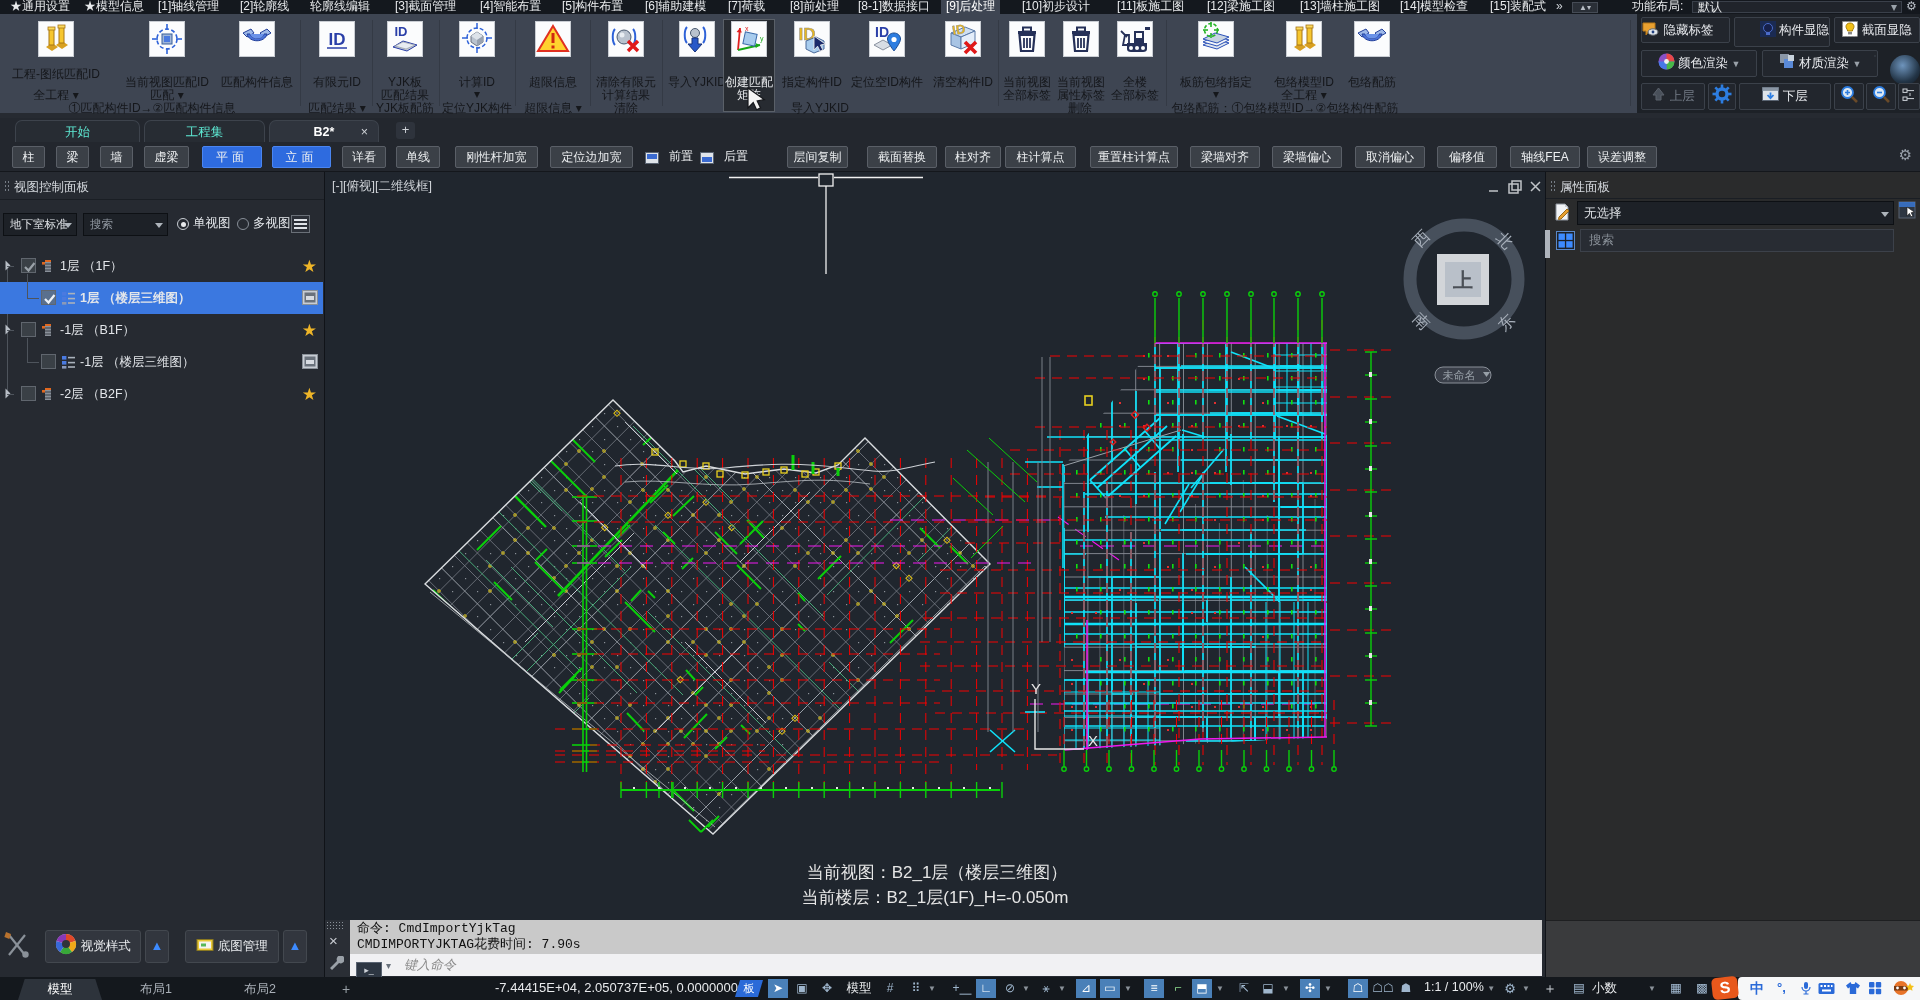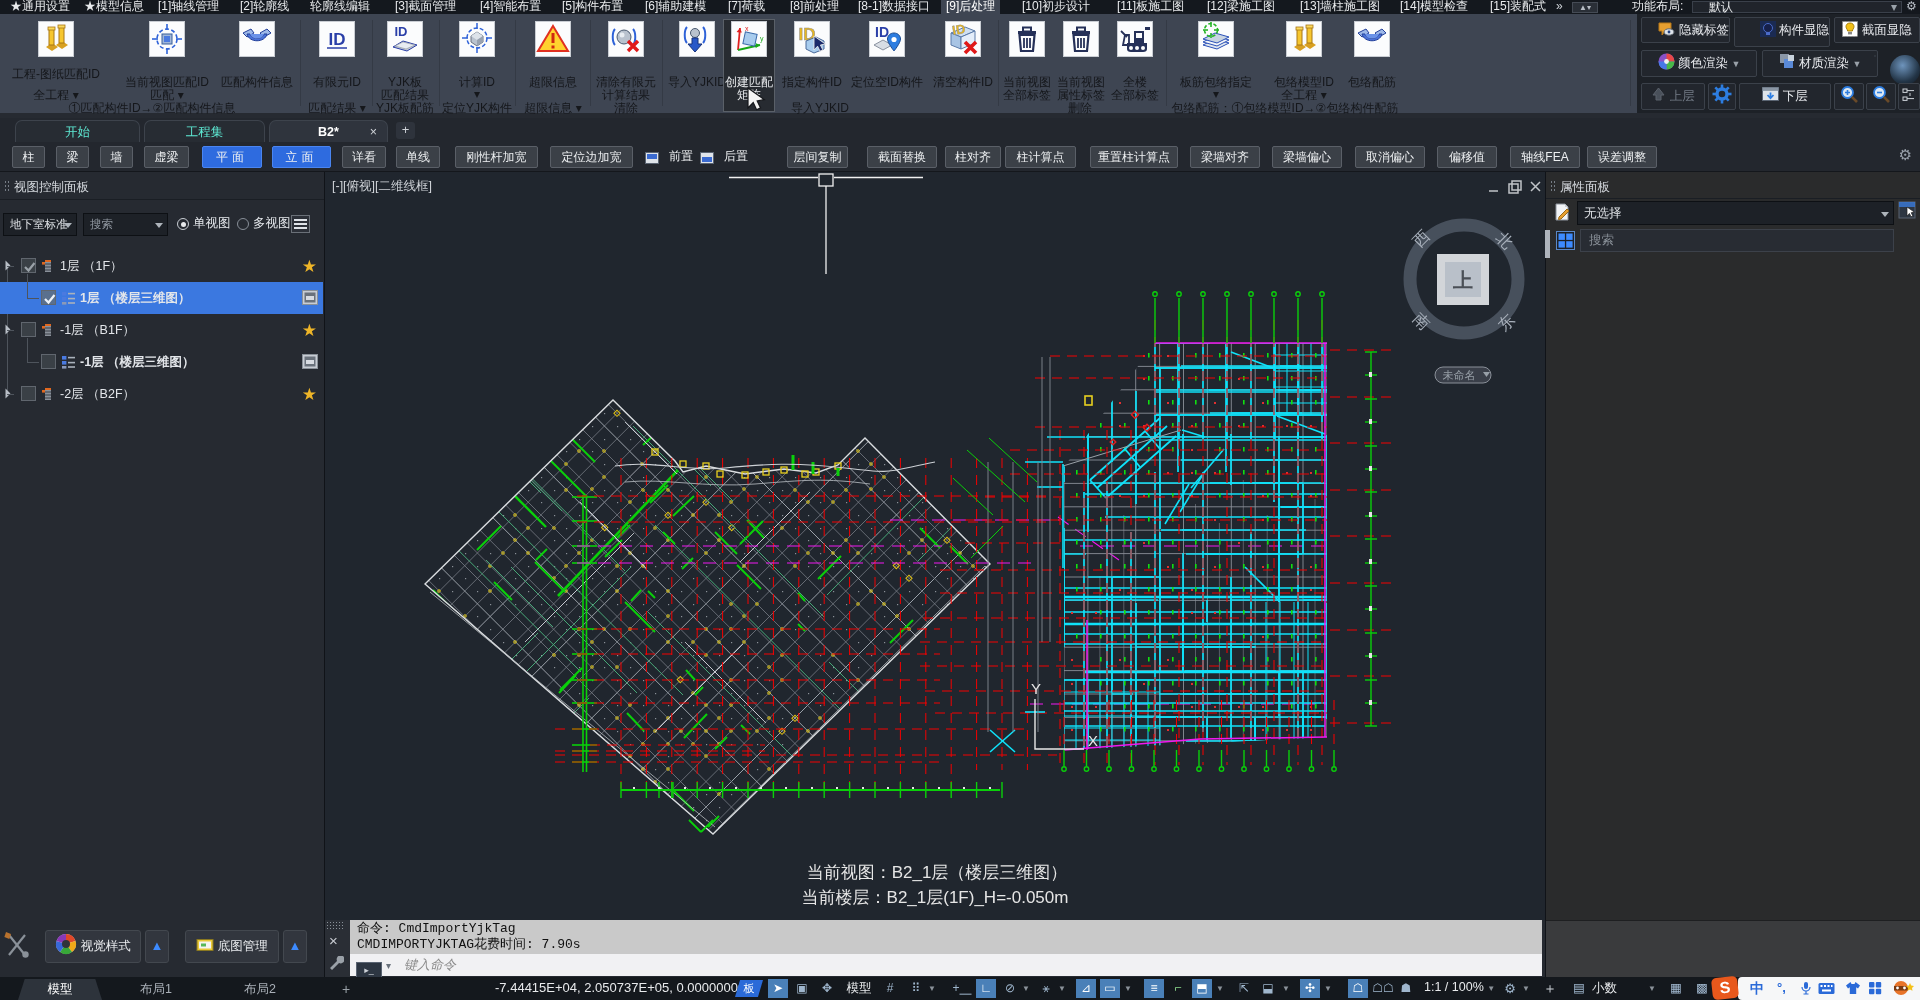--- a/index.html
+++ b/index.html
@@ -53,21 +53,21 @@
     <span class="mi" style="left:1022px">[10]初步设计</span>
     <span class="mi" style="left:1117px">[11]板施工图</span>
     <span class="mi" style="left:1207px">[12]梁施工图</span>
     <span class="mi" style="left:1300px">[13]墙柱施工图</span>
     <span class="mi" style="left:1400px">[14]模型检查</span>
     <span class="mi" style="left:1490px">[15]装配式</span>
     <span class="mi" style="left:941px;background:#3e4552;color:#fff;padding:0 5px">[9]后处理</span>
     <span class="mi" style="left:1556px;color:#cfd3d8">»</span>
     <span class="mi" style="left:1572px;top:2px;width:26px;height:11px;background:#2a2f37;border:1px solid #454b55;text-align:center;line-height:9px;font-size:8px;color:#b8bec6">▲▾</span>
     <span class="mi" style="left:1632px">功能布局:</span>
-    <span class="mi" style="left:1692px;top:1px;width:210px;height:12px;background:#20242b;border:1px solid #3a404a;padding-left:16px;line-height:11px">默认<span style="float:right;margin-right:4px;color:#9aa1a9">▾</span></span>
+    <span class="mi" style="left:1692px;top:1px;width:210px;height:12px;background:#20242b;border:1px solid #3a404a;padding-left:5px;line-height:11px">默认<span style="float:right;margin-right:4px;color:#9aa1a9">▾</span></span>
     <span class="mi" style="left:1906px;color:#b8bec6">⚙</span>
   </div>
 <div class="ab ribbon">
     <div class="icon" style="left:38px"><svg width="36" height="36" viewBox="0 0 36 36">
         <rect x="0.5" y="0.5" width="35" height="35" fill="#fbfcfd" stroke="#c9cdd3"></rect>
         <path d="M8 26 L14 22 L20 26 L14 30 Z" fill="#d8a020"></path>
         <path d="M18 24 L24 20 L30 24 L24 28 Z" fill="#d8a020"></path>
 <rect x="11" y="8" width="5" height="16" fill="#f6c62e" stroke="#a87614" stroke-width="1"></rect>
 <rect x="21" y="6" width="5" height="16" fill="#f6c62e" stroke="#a87614" stroke-width="1"></rect>
 <rect x="10" y="6" width="7" height="3" fill="#fad95e" stroke="#a87614" stroke-width="0.8"></rect>
@@ -267,21 +267,21 @@
     <div class="rglbl" style="left:152px">①匹配构件ID→②匹配构件信息</div>
     <div class="rglbl" style="left:337px">匹配结果 ▾</div>
     <div class="rglbl" style="left:405px">YJK板配筋</div>
     <div class="rglbl" style="left:477px">定位YJK构件</div>
     <div class="rglbl" style="left:553px">超限信息 ▾</div>
     <div class="rglbl" style="left:626px">清除</div>
     <div class="rglbl" style="left:820px">导入YJKID</div>
     <div class="rglbl" style="left:1080px">删除</div>
     <div class="rglbl" style="left:1285px">包络配筋：①包络模型ID→②包络构件配筋</div>
     <div style="position:absolute;left:1637px;top:0;width:283px;height:99px;background:#1d2127"></div>
-    <div class="rbbtn" style="left:1641px;top:3px;width:89px;height:26px;line-height:24px;text-align:right"><span style="vertical-align:-3px"><svg width="18" height="16" viewBox="0 0 18 16">
+    <div class="rbbtn" style="left:1641px;top:3px;width:89px;height:26px;line-height:24px;text-align:left"><span style="vertical-align:-3px"><svg width="18" height="16" viewBox="0 0 18 16">
           <path d="M1 2 h12 v8 h-6 l-3 4 v-4 h-3 Z" fill="#e8a030" stroke="#b87818"></path>
           <ellipse cx="11" cy="11" rx="5" ry="3.2" fill="#dfe4ea" stroke="#606870"></ellipse>
           <circle cx="11" cy="11" r="1.4" fill="#204080"></circle>
         </svg></span> 隐藏标签</div>
     <div class="rbbtn" style="left:1734px;top:3px;width:96px;height:30px;line-height:24px;text-align:right"><span style="vertical-align:-3px"><svg width="16" height="16" viewBox="0 0 16 16">
           <rect x="0" y="0" width="16" height="16" fill="#1a2a52"></rect>
           <circle cx="8" cy="7" r="4.5" fill="#16204a" stroke="#4a6ac8"></circle>
           <rect x="6" y="11" width="4" height="3" fill="#4a6ac8"></rect>
         </svg></span> 构件显隐</div>
     <div class="rbbtn" style="left:1834px;top:3px;width:86px;height:26px;line-height:24px;text-align:center"><span style="vertical-align:-3px"><svg width="16" height="16" viewBox="0 0 16 16">
@@ -340,21 +340,21 @@
             <line x1="5" y1="2.6" x2="12" y2="2.6"></line>
             <line x1="5" y1="10.6" x2="12" y2="10.6"></line>
             <line x1="8" y1="5" x2="8" y2="8"></line>
           </g>
         </svg></span></div>
     <div class="rbbtn" style="left:1874px;top:41px;width:0;height:0"></div>
   </div>
 <div class="ab tabrow">
     <div class="tab" style="left:15px;width:125px">开始</div>
     <div class="tab" style="left:144px;width:121px">工程集</div>
-    <div class="tab act" style="left:269px;width:119px">B2*<span style="position:absolute;right:10px;font-weight:normal;color:#cfd3d8">×</span></div>
+    <div class="tab act" style="left:269px;width:110px">B2*<span style="position:absolute;right:10px;font-weight:normal;color:#cfd3d8">×</span></div>
     <div style="position:absolute;left:396px;top:4px;width:19px;height:17px;background:#2e333c;border-radius:3px;color:#cfd3d8;text-align:center;line-height:16px;font-size:13px">+</div>
   </div>
 <div class="ab toolrow">
     <div class="tb" style="left:12px;width:33px">柱</div>
     <div class="tb" style="left:56px;width:33px">梁</div>
     <div class="tb" style="left:100px;width:33px">墙</div>
     <div class="tb" style="left:144px;width:45px">虚梁</div>
     <div class="tb blue" style="left:202px;width:60px">平面</div>
     <div class="tb blue" style="left:272px;width:59px">立面</div>
     <div class="tb" style="left:342px;width:44px">详看</div>
@@ -474,21 +474,21 @@
             <rect x="1" y="1" width="4.4" height="3.6"></rect>
             <rect x="1" y="6" width="4.4" height="3.6"></rect>
           </g>
           <rect x="1" y="11" width="4.4" height="2.6" fill="#8a99b8"></rect>
           <g stroke="#aab2bc" stroke-width="1.6">
             <line x1="7" y1="2.6" x2="14" y2="2.6"></line>
             <line x1="7" y1="7.6" x2="14" y2="7.6"></line>
             <line x1="7" y1="12" x2="14" y2="12"></line>
           </g>
         </svg></div>
-      <div style="position:absolute;left:80px;top:8px;font-weight:bold">-1层 （楼层三维图）</div>
+      <div style="position:absolute;left:80px;top:8px;font-weight:normal">-1层 （楼层三维图）</div>
       <div style="position:absolute;right:6px;top:8px"><svg width="16" height="15" viewBox="0 0 16 15">
           <rect x="0.5" y="0.5" width="15" height="14" fill="#c8cdd4" stroke="#8a9199"></rect>
           <rect x="2.5" y="2.5" width="11" height="10" fill="#6a727c"></rect>
           <rect x="4" y="6" width="8" height="4" fill="#d8dce2"></rect>
         </svg></div>
     </div>
     <div class="trow" style="top:206px">
       <div style="position:absolute;left:2px;top:12px;width:0;height:0;border-left:7px solid transparent;border-bottom:7px solid #b8bec6;transform:rotate(-45deg)"></div>
       <div style="position:absolute;left:7px;top:16px;width:7px;height:1px;background:#4e545c"></div>
       <div class="cbx" style="left:21px;background:#3a4046"></div>

